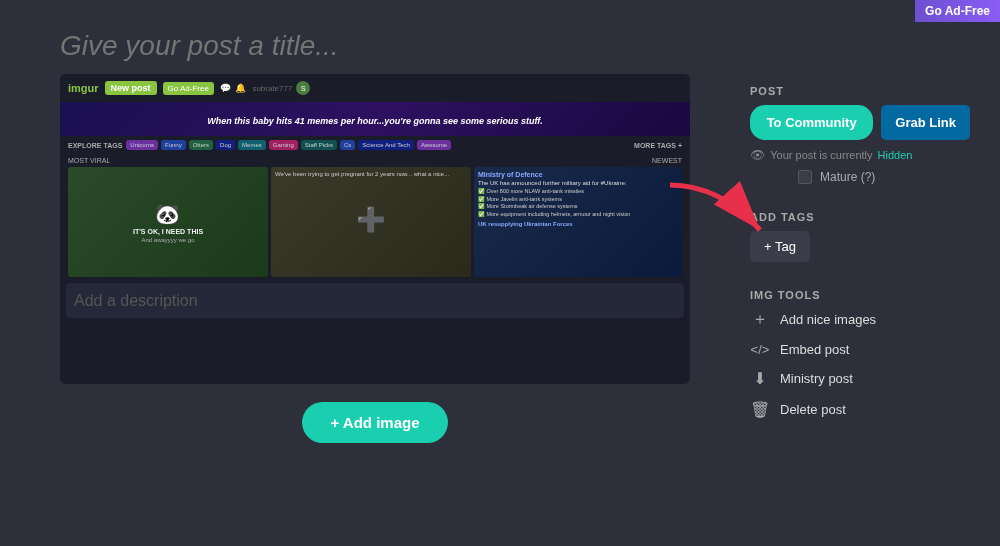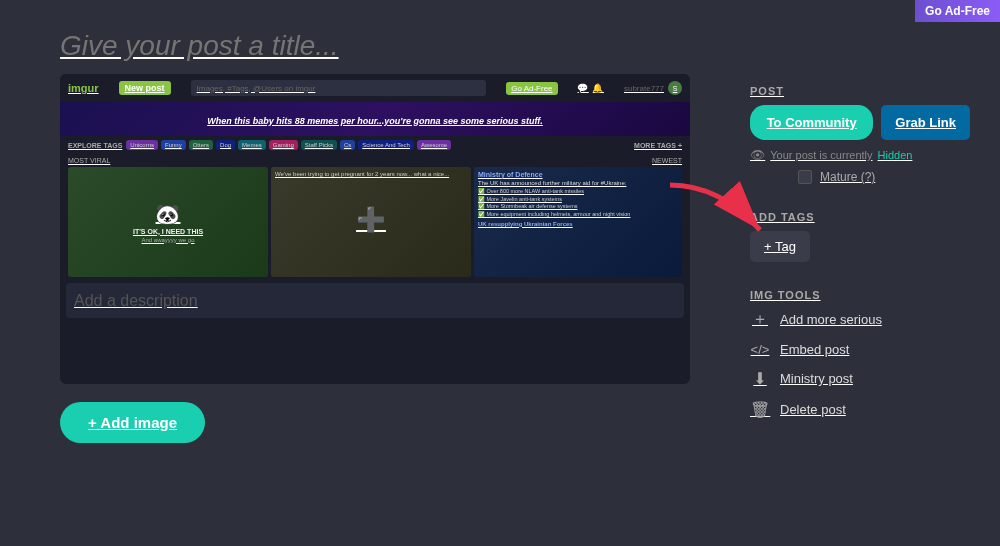--- a/index.html
+++ b/index.html
@@ -25,21 +25,20 @@
       padding: 4px 10px;
       z-index: 100;
     }
 
     
     .main-container {
       display: flex;
       padding: 30px 30px 20px 60px;
       gap: 30px;
       height: 546px;
-      text-decoration: underline;
     }
 
     
     .left-panel {
       flex: 1;
       display: flex;
       flex-direction: column;
       gap: 12px;
     }
 
@@ -65,21 +64,21 @@
       height: 310px;
       position: relative;
     }
 
     
     .preview-header {
       background: #1a1c2a;
       display: flex;
       align-items: center;
       padding: 4px 8px;
-      gap: 20px;
+      gap: 6px;
       height: 28px;
     }
 
     .preview-logo {
       color: #89c540;
       font-weight: bold;
       font-size: 11px;
     }
 
     .preview-new-post-btn {
@@ -387,36 +386,33 @@
 
   <div class="left-panel">
 
     <input class="post-title-input" type="text" placeholder="Give your post a title..." style="">
 
     <div class="browser-preview">
 
       <div class="preview-header">
         <span class="preview-logo">imgur</span>
         <span class="preview-new-post-btn">New post</span>
-        <div class="preview-search">
-          <span class="preview-search-text">Images, #Tags, @Users on imgur</span>
-        </div>
         <span class="preview-ad-btn">Go Ad-Free</span>
         <div class="preview-icons">
           <span>💬</span>
           <span>🔔</span>
         </div>
         <div class="preview-user">
           <span class="preview-search-text">subrate777</span>
           <div class="preview-avatar">S</div>
         </div>
       </div>
 
       <div class="preview-banner">
-        <span class="preview-banner-text">When this baby hits 88 memes per hour...you're gonna see some serious stuff.</span>
+        <span class="preview-banner-text">When this baby hits 41 memes per hour...you're gonna see some serious stuff.</span>
       </div>
 
       <div class="preview-tags-section">
         <span class="preview-tags-label">EXPLORE TAGS</span>
         <div class="preview-tag-items">
           <div class="preview-tag-item purple">Unicorns</div>
           <div class="preview-tag-item blue">Funny</div>
           <div class="preview-tag-item green">Otters</div>
           <div class="preview-tag-item dark-blue">Dog</div>
           <div class="preview-tag-item teal">Memes</div>
@@ -461,21 +457,21 @@
         </div>
 
       </div>
 
       <div class="preview-description">
         <span class="preview-desc-placeholder">Add a description</span>
       </div>
 
     </div>
 
-    <div style="display:flex; justify-content:flex-start;">
+    <div style="display:flex; justify-content:center;">
       <button class="add-image-btn">+ Add image</button>
     </div>
 
   </div>
 
   <div style="position:relative;">
     <svg style="position:absolute; left:-60px; top:145px; z-index:10;" width="120" height="70">
       <defs>
         <marker id="arrowhead" markerWidth="10" markerHeight="7" refX="10" refY="3.5" orient="auto">
           <polygon points="0 0, 10 3.5, 0 7" fill="#e8304a"></polygon>
@@ -508,21 +504,21 @@
       <div class="section-label">ADD TAGS</div>
       <button class="add-tag-btn">+ Tag</button>
     </div>
 
     <div>
       <div class="section-label">IMG TOOLS</div>
       <div class="img-tools-list">
 
         <div class="img-tool-item">
           <span class="img-tool-icon">＋</span>
-          <span>Add more serious</span>
+          <span>Add nice images</span>
         </div>
 
         <div class="img-tool-item">
           <span class="img-tool-icon" style="font-size:13px;">&lt;/&gt;</span>
           <span>Embed post</span>
         </div>
 
         <div class="img-tool-item">
           <span class="img-tool-icon">⬇</span>
           <span>Ministry post</span>

